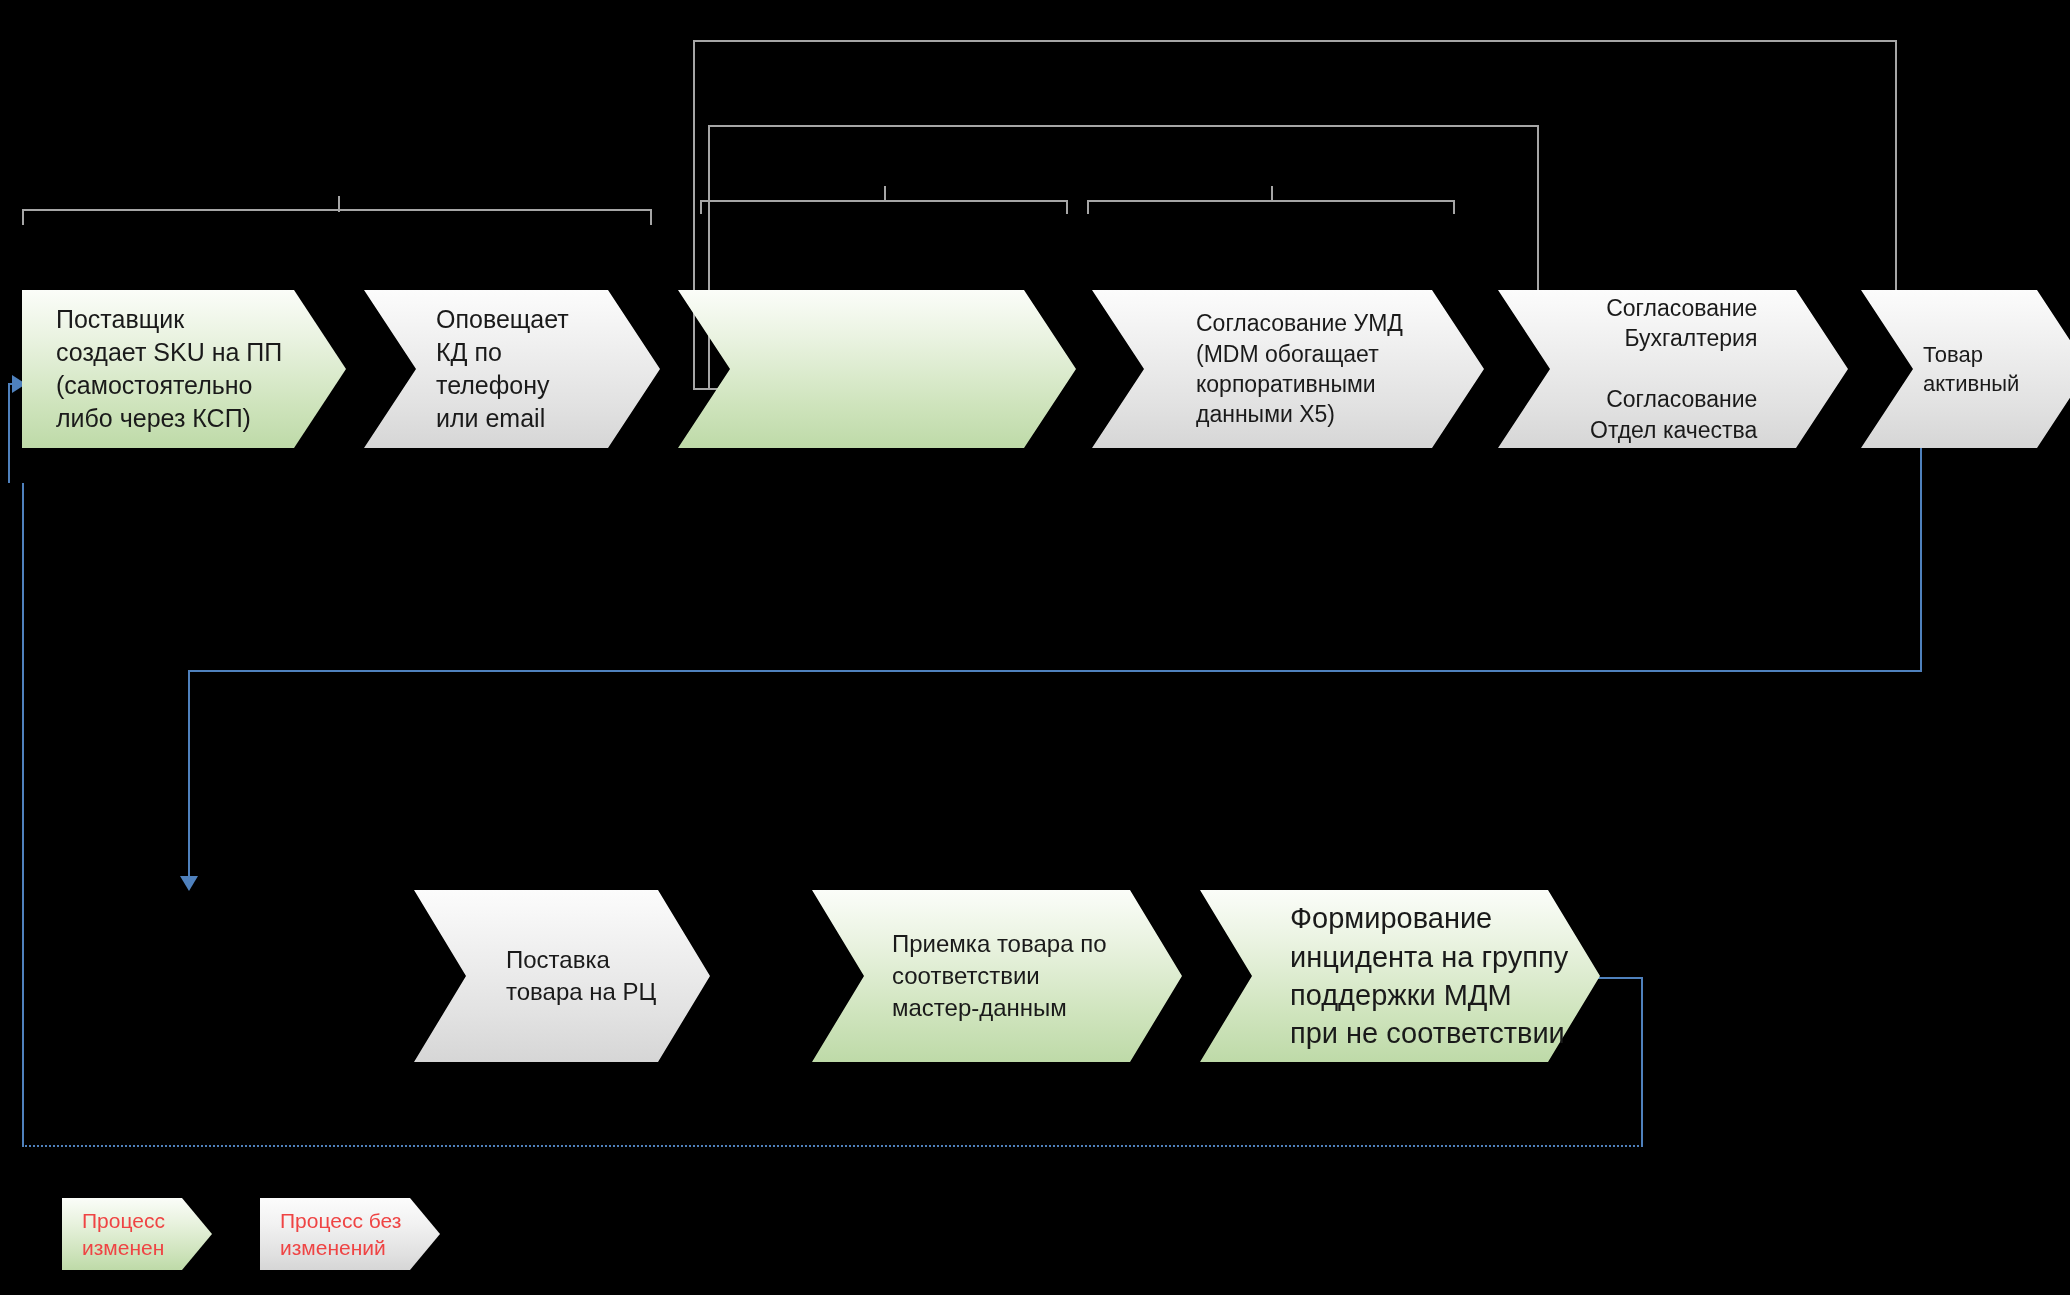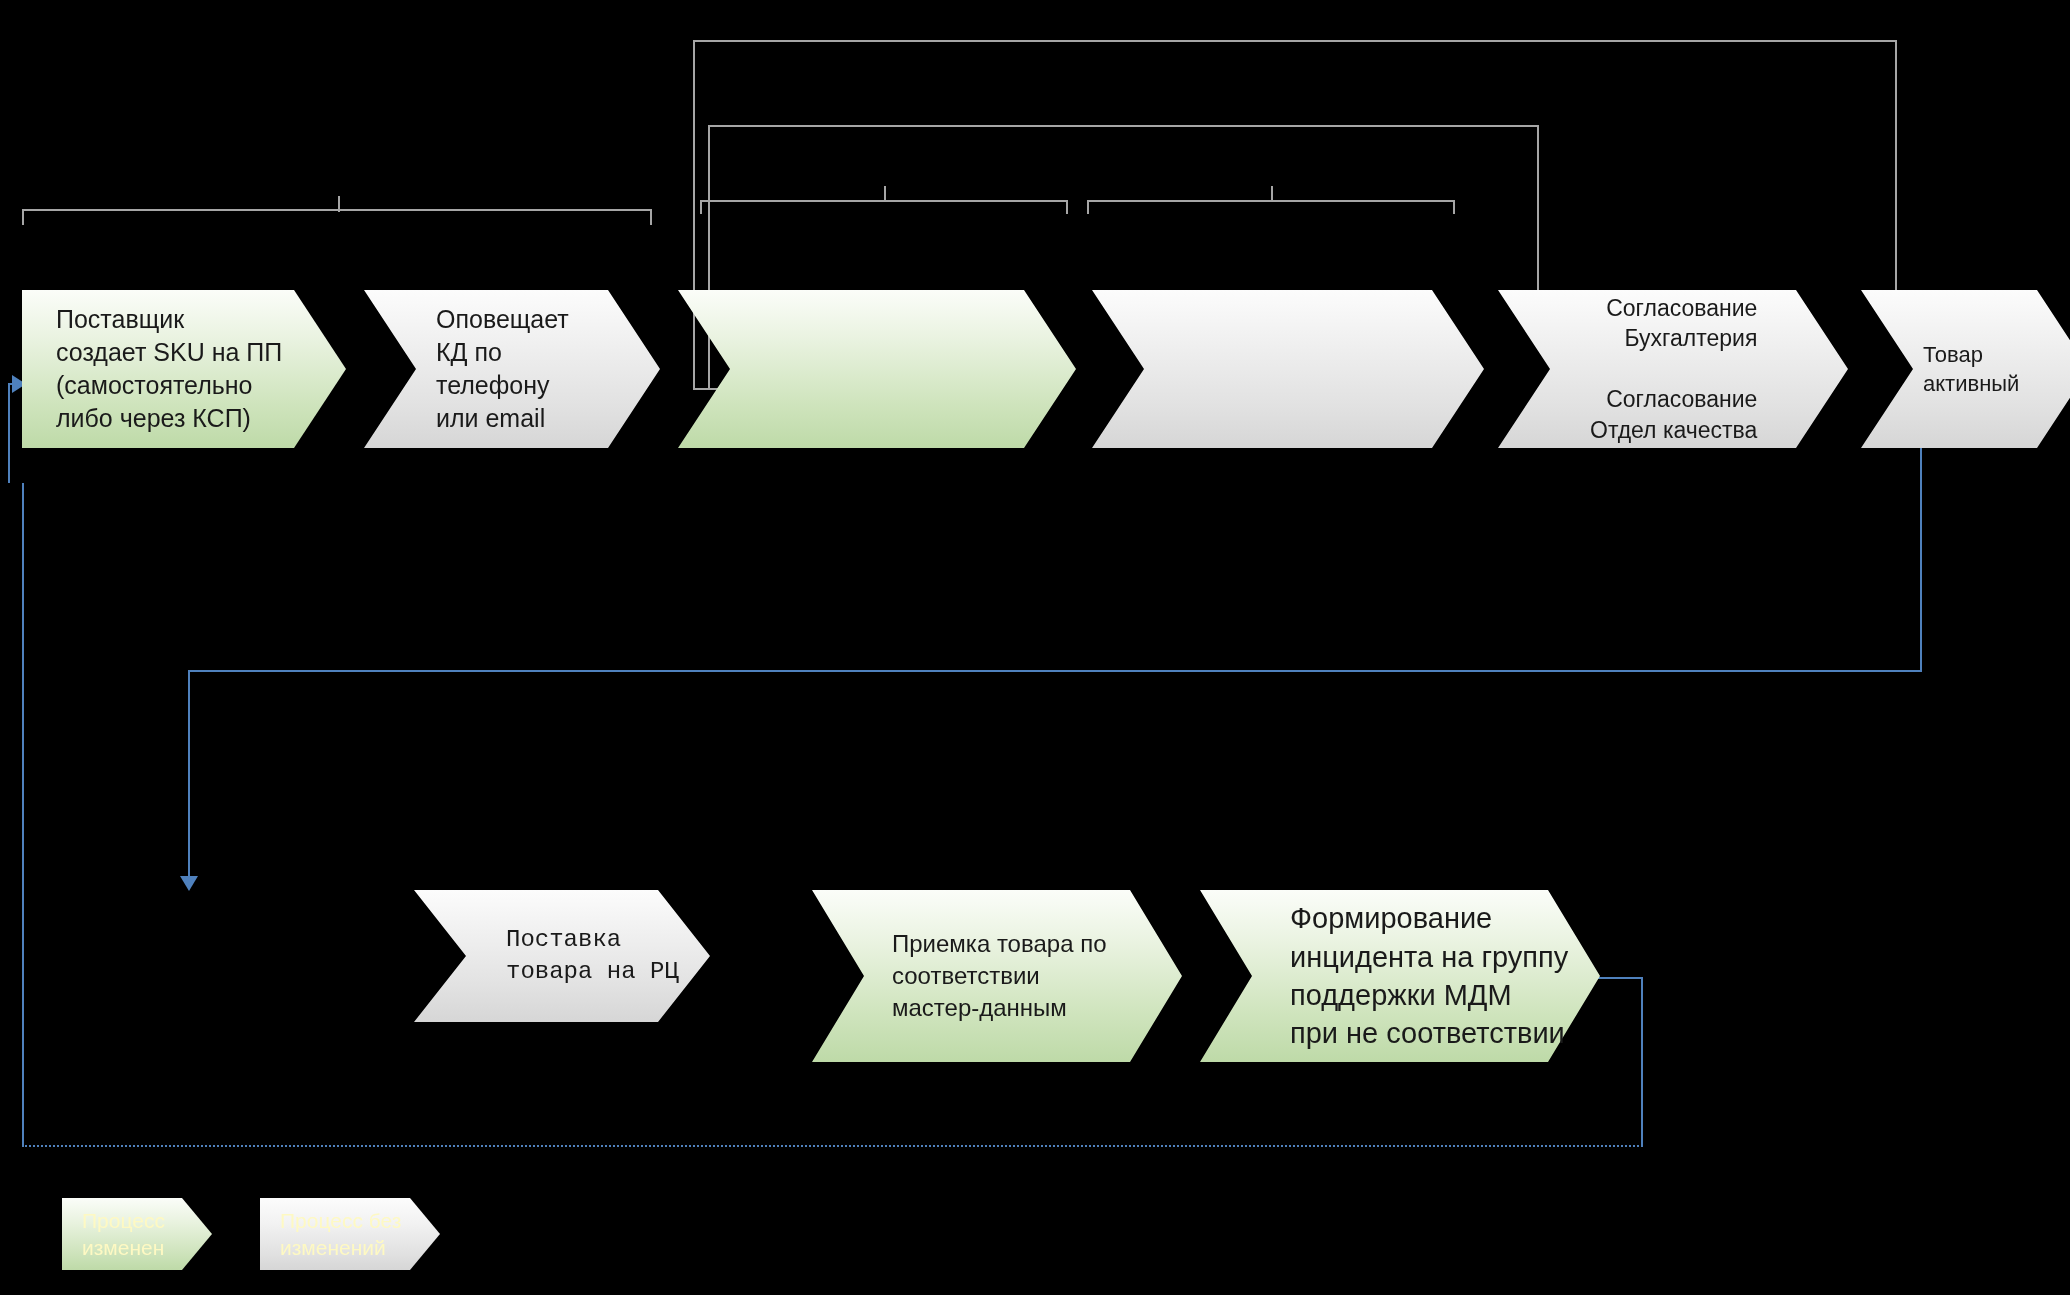--- a/index.html
+++ b/index.html
@@ -90,21 +90,21 @@
     border-top: 15px solid #4f81bd;
   }
   .tick { position: absolute; width: 2px; background: #a6a6a6; }
 
   
   .legend-item {
     position: absolute;
     box-sizing: border-box;
     display: flex;
     align-items: center;
-    color: #fef9c3;
+    color: #ef4444;
     font-size: 21px;
     line-height: 1.3;
   }
   .legend-item .txt { position: relative; z-index: 2; white-space: pre-line; }
 </style>
 </head>
 <body>
 
 <div id="canvas">
 
@@ -164,39 +164,43 @@
 телефону
 или email</span>
   </div>
 
   <div class="chev green" style="left:678px; top:290px; width:398px; height:158px; padding-left:104px; font-size:23px;">
     <span class="shape chevron"></span>
   </div>
 
   <div class="chev grey" style="left:1092px; top:290px; width:392px; height:158px; padding-left:104px; font-size:23px;">
     <span class="shape chevron"></span>
+    <span class="txt">Согласование УМД
+(MDM обогащает
+корпоративными
+данными Х5)</span>
   </div>
 
   <div class="chev grey" style="left:1498px; top:290px; width:350px; height:158px; padding-left:92px; font-size:23px;text-align:right;">
     <span class="shape chevron"></span>
     <span class="txt">Согласование
 Бухгалтерия
 
 Согласование
 Отдел качества</span>
   </div>
 
   <div class="chev grey" style="left:1861px; top:290px; width:228px; height:158px; padding-left:62px; font-size:22px;">
     <span class="shape chevron"></span>
     <span class="txt">Товар
 активный</span>
   </div>
 
 
-  <div class="chev grey" style="left:414px; top:890px; width:296px; height:132px; padding-left:92px; font-size:24px;font-family:Liberation Mono, monospace;">
+  <div class="chev grey" style="left:414px; top:890px; width:296px; height:172px; padding-left:92px; font-size:24px;">
     <span class="shape chevron"></span>
     <span class="txt">Поставка
 товара на РЦ</span>
   </div>
 
   <div class="chev green" style="left:812px; top:890px; width:370px; height:172px; padding-left:80px; font-size:24px;">
     <span class="shape chevron"></span>
     <span class="txt">Приемка товара по
 соответствии
 мастер-данным</span>

